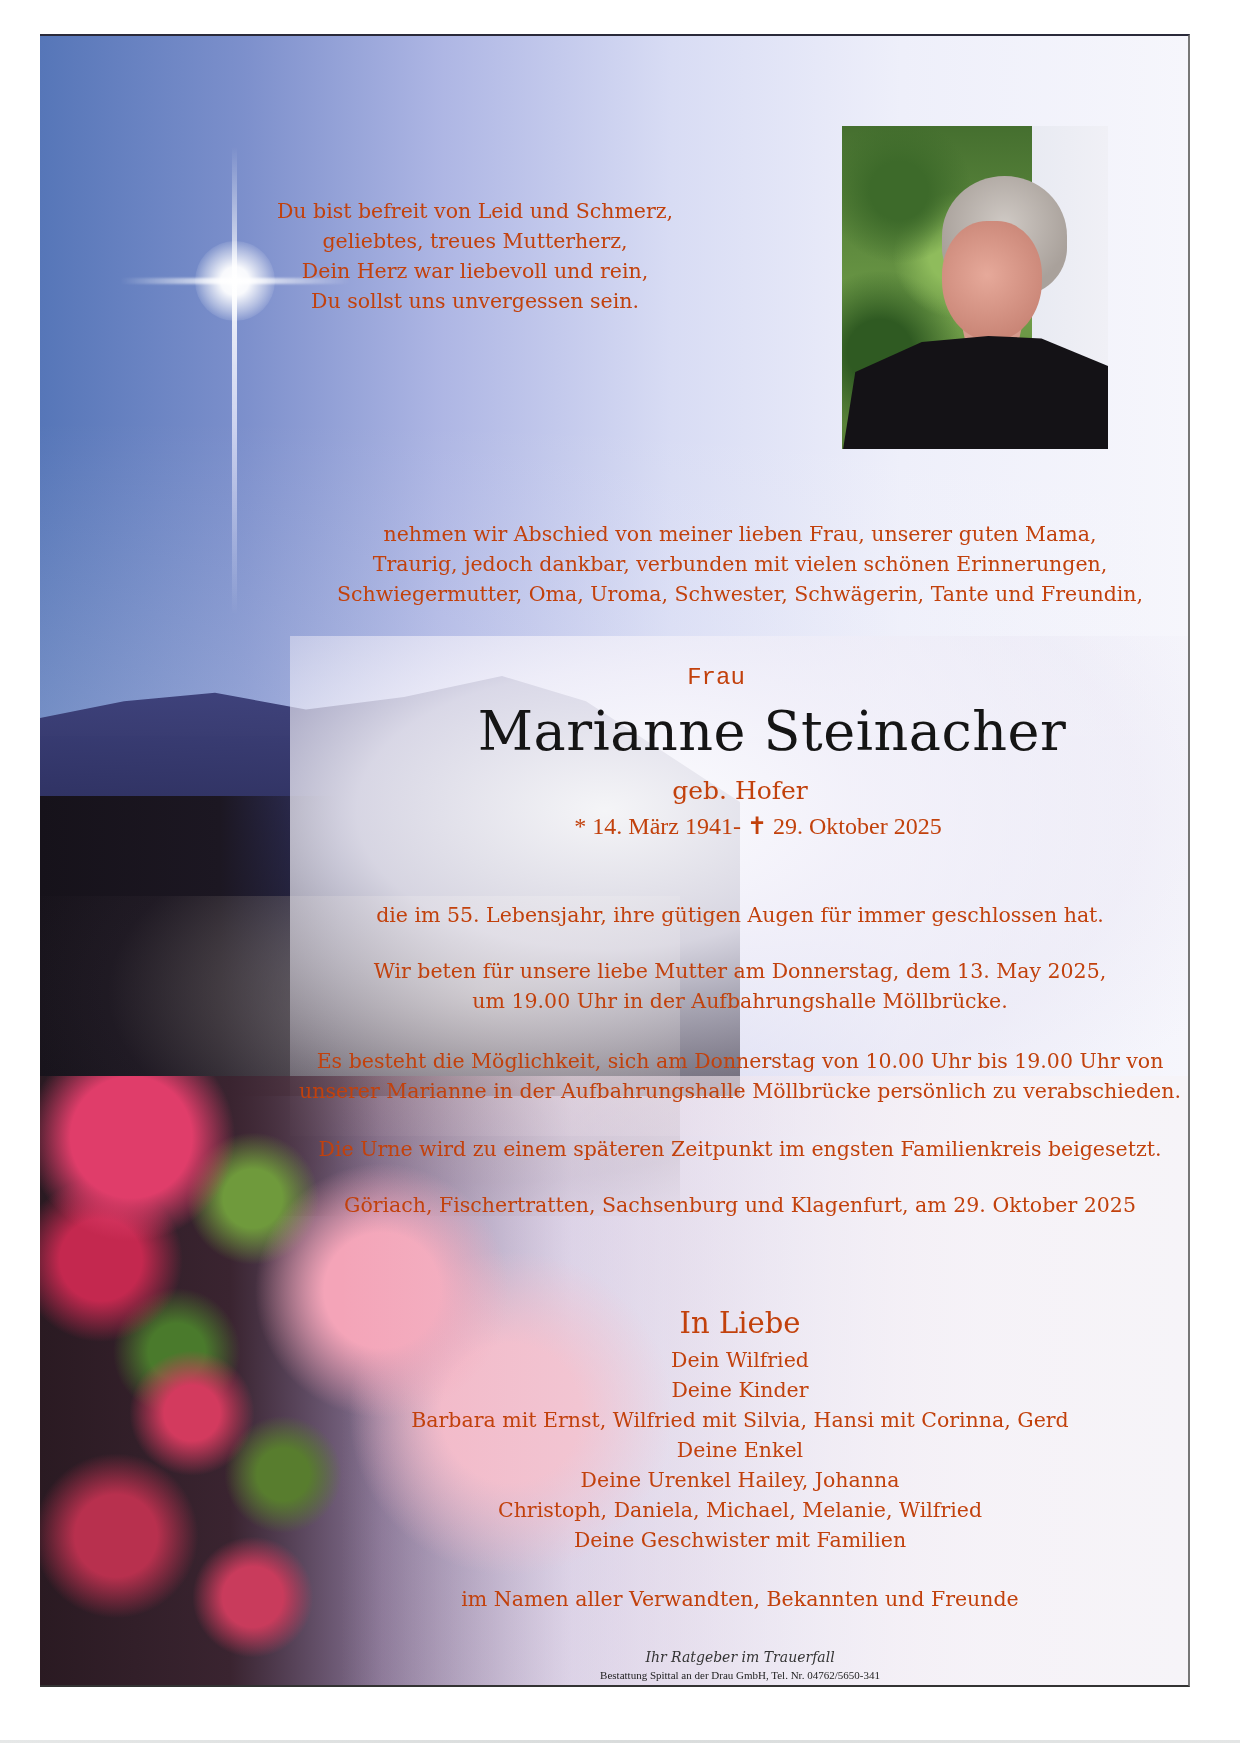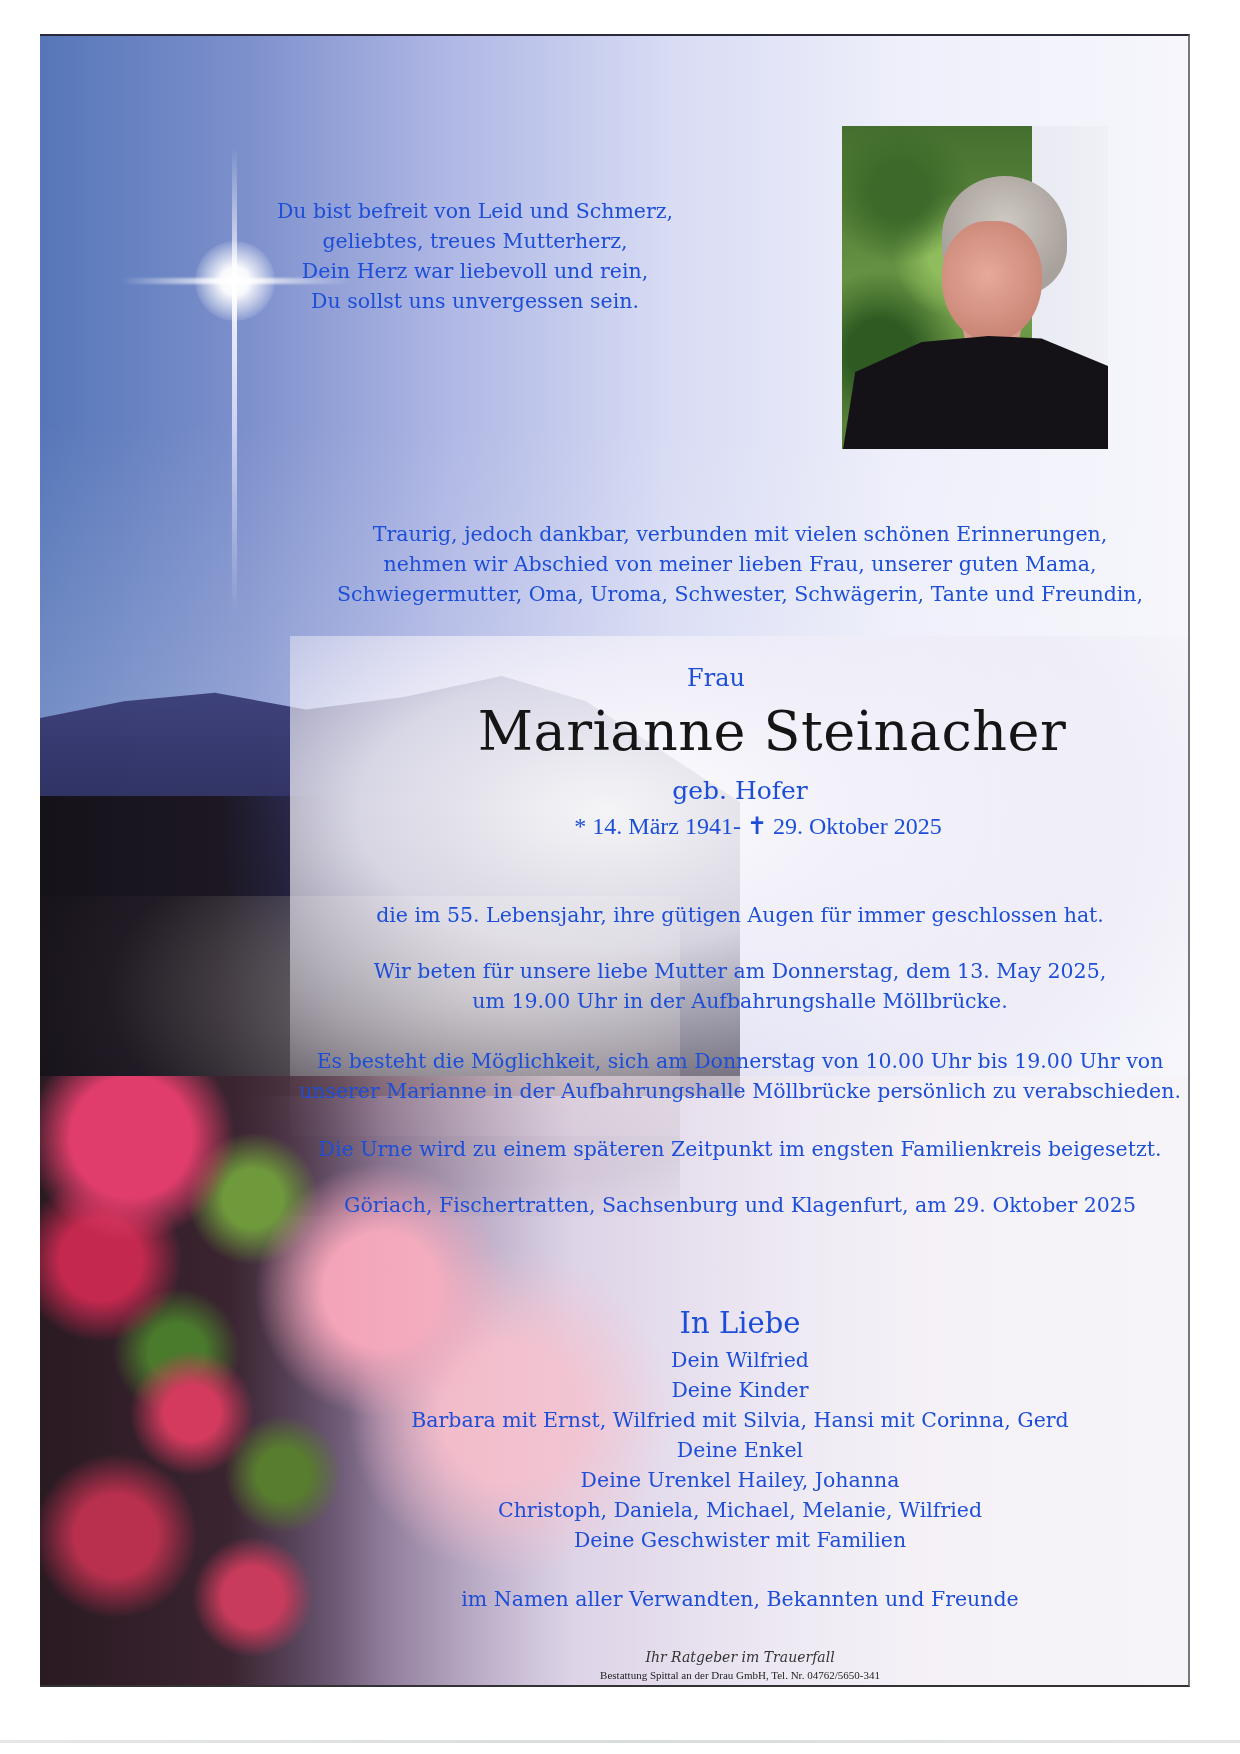--- a/index.html
+++ b/index.html
@@ -55,21 +55,21 @@
              linear-gradient(180deg, #456f2f, #6f9c48 60%, #557d36); }
   .photo .hair { position:absolute; left:100px; top:50px; width:125px; height:120px; border-radius:50% 50% 40% 40%;
            background: radial-gradient(circle at 50% 40%, #cfc9c4, #a9a19b 70%); }
   .photo .face { position:absolute; left:100px; top:95px; width:100px; height:120px; border-radius:45% 45% 50% 50%;
            background: radial-gradient(circle at 45% 45%, #e6a99a, #c98576 75%); }
   .photo .body { position:absolute; left:0; top:210px; width:266px; height:120px;
            background:#141216; clip-path: polygon(30% 5%, 55% 0, 75% 2%, 100% 25%, 100% 100%, 0 100%, 5% 30%); }
   .photo .neck { position:absolute; left:120px; top:200px; width:60px; height:55px;
            background:#d49a8c; clip-path: polygon(0 0,100% 0,80% 100%,50% 100%, 20% 100%); }
 
-  .t { position:absolute; left:0; width:100%; text-align:center; white-space:nowrap; color:#1d4ed8; }
+  .t { position:absolute; left:0; width:100%; text-align:center; white-space:nowrap; color:#c2410c; }
   .poem { font-size:20.5px; line-height:30px; }
   .intro { font-size:20.5px; line-height:30px; }
   .frau { font-size:24px; }
   .name { font-size:54px; letter-spacing:0.5px; color:#151515;margin-left:32px; }
   .geb { font-size:25px; }
   .dates { font-size:21px; font-family:"Liberation Serif", serif; font-size:24px; }
   .body-text { font-size:20.5px; line-height:30px; }
   .liebe { font-size:29px;margin-top:34px; }
   .list { font-size:20.5px; line-height:30px; }
   .footer-script { font-family:"DejaVu Serif", serif; font-style:italic; font-size:14px; color:#333; }
@@ -106,26 +106,26 @@
 
   <div class="photo">
     <div class="trees"></div>
     <div class="hair"></div>
     <div class="neck"></div>
     <div class="face"></div>
     <div class="body"></div>
   </div>
 
   <div class="t intro" style="left:250px; width:900px; top:483px;">
+    <div>nehmen wir Abschied von meiner lieben Frau, unserer guten Mama,</div>
     <div>Traurig, jedoch dankbar, verbunden mit vielen schönen Erinnerungen,</div>
-    <div>nehmen wir Abschied von meiner lieben Frau, unserer guten Mama,</div>
     <div>Schwiegermutter, Oma, Uroma, Schwester, Schwägerin, Tante und Freundin,</div>
   </div>
 
-  <div class="t frau" style="left:250px; width:852px; top:628px;">Frau</div>
+  <div class="t frau" style="left:250px; width:852px; top:628px;font-family:Liberation Mono, monospace;">Frau</div>
   <div class="t name" style="left:250px; width:900px; top:664px;">Marianne Steinacher</div>
   <div class="t geb" style="left:250px; width:900px; top:740px;">geb. Hofer</div>
   <div class="t dates" style="left:260px; width:916px; top:776px;">* 14. März 1941- ✝ 29. Oktober 2025</div>
 
   <div class="t body-text" style="left:250px; width:900px; top:864px;">die im 55. Lebensjahr, ihre gütigen Augen für immer geschlossen hat.</div>
   <div class="t body-text" style="left:250px; width:900px; top:920px;">
     <div>Wir beten für unsere liebe Mutter am Donnerstag, dem 13. May 2025,</div>
     <div>um 19.00 Uhr in der Aufbahrungshalle Möllbrücke.</div>
   </div>
   <div class="t body-text" style="left:200px; width:1000px; top:1010px;">

